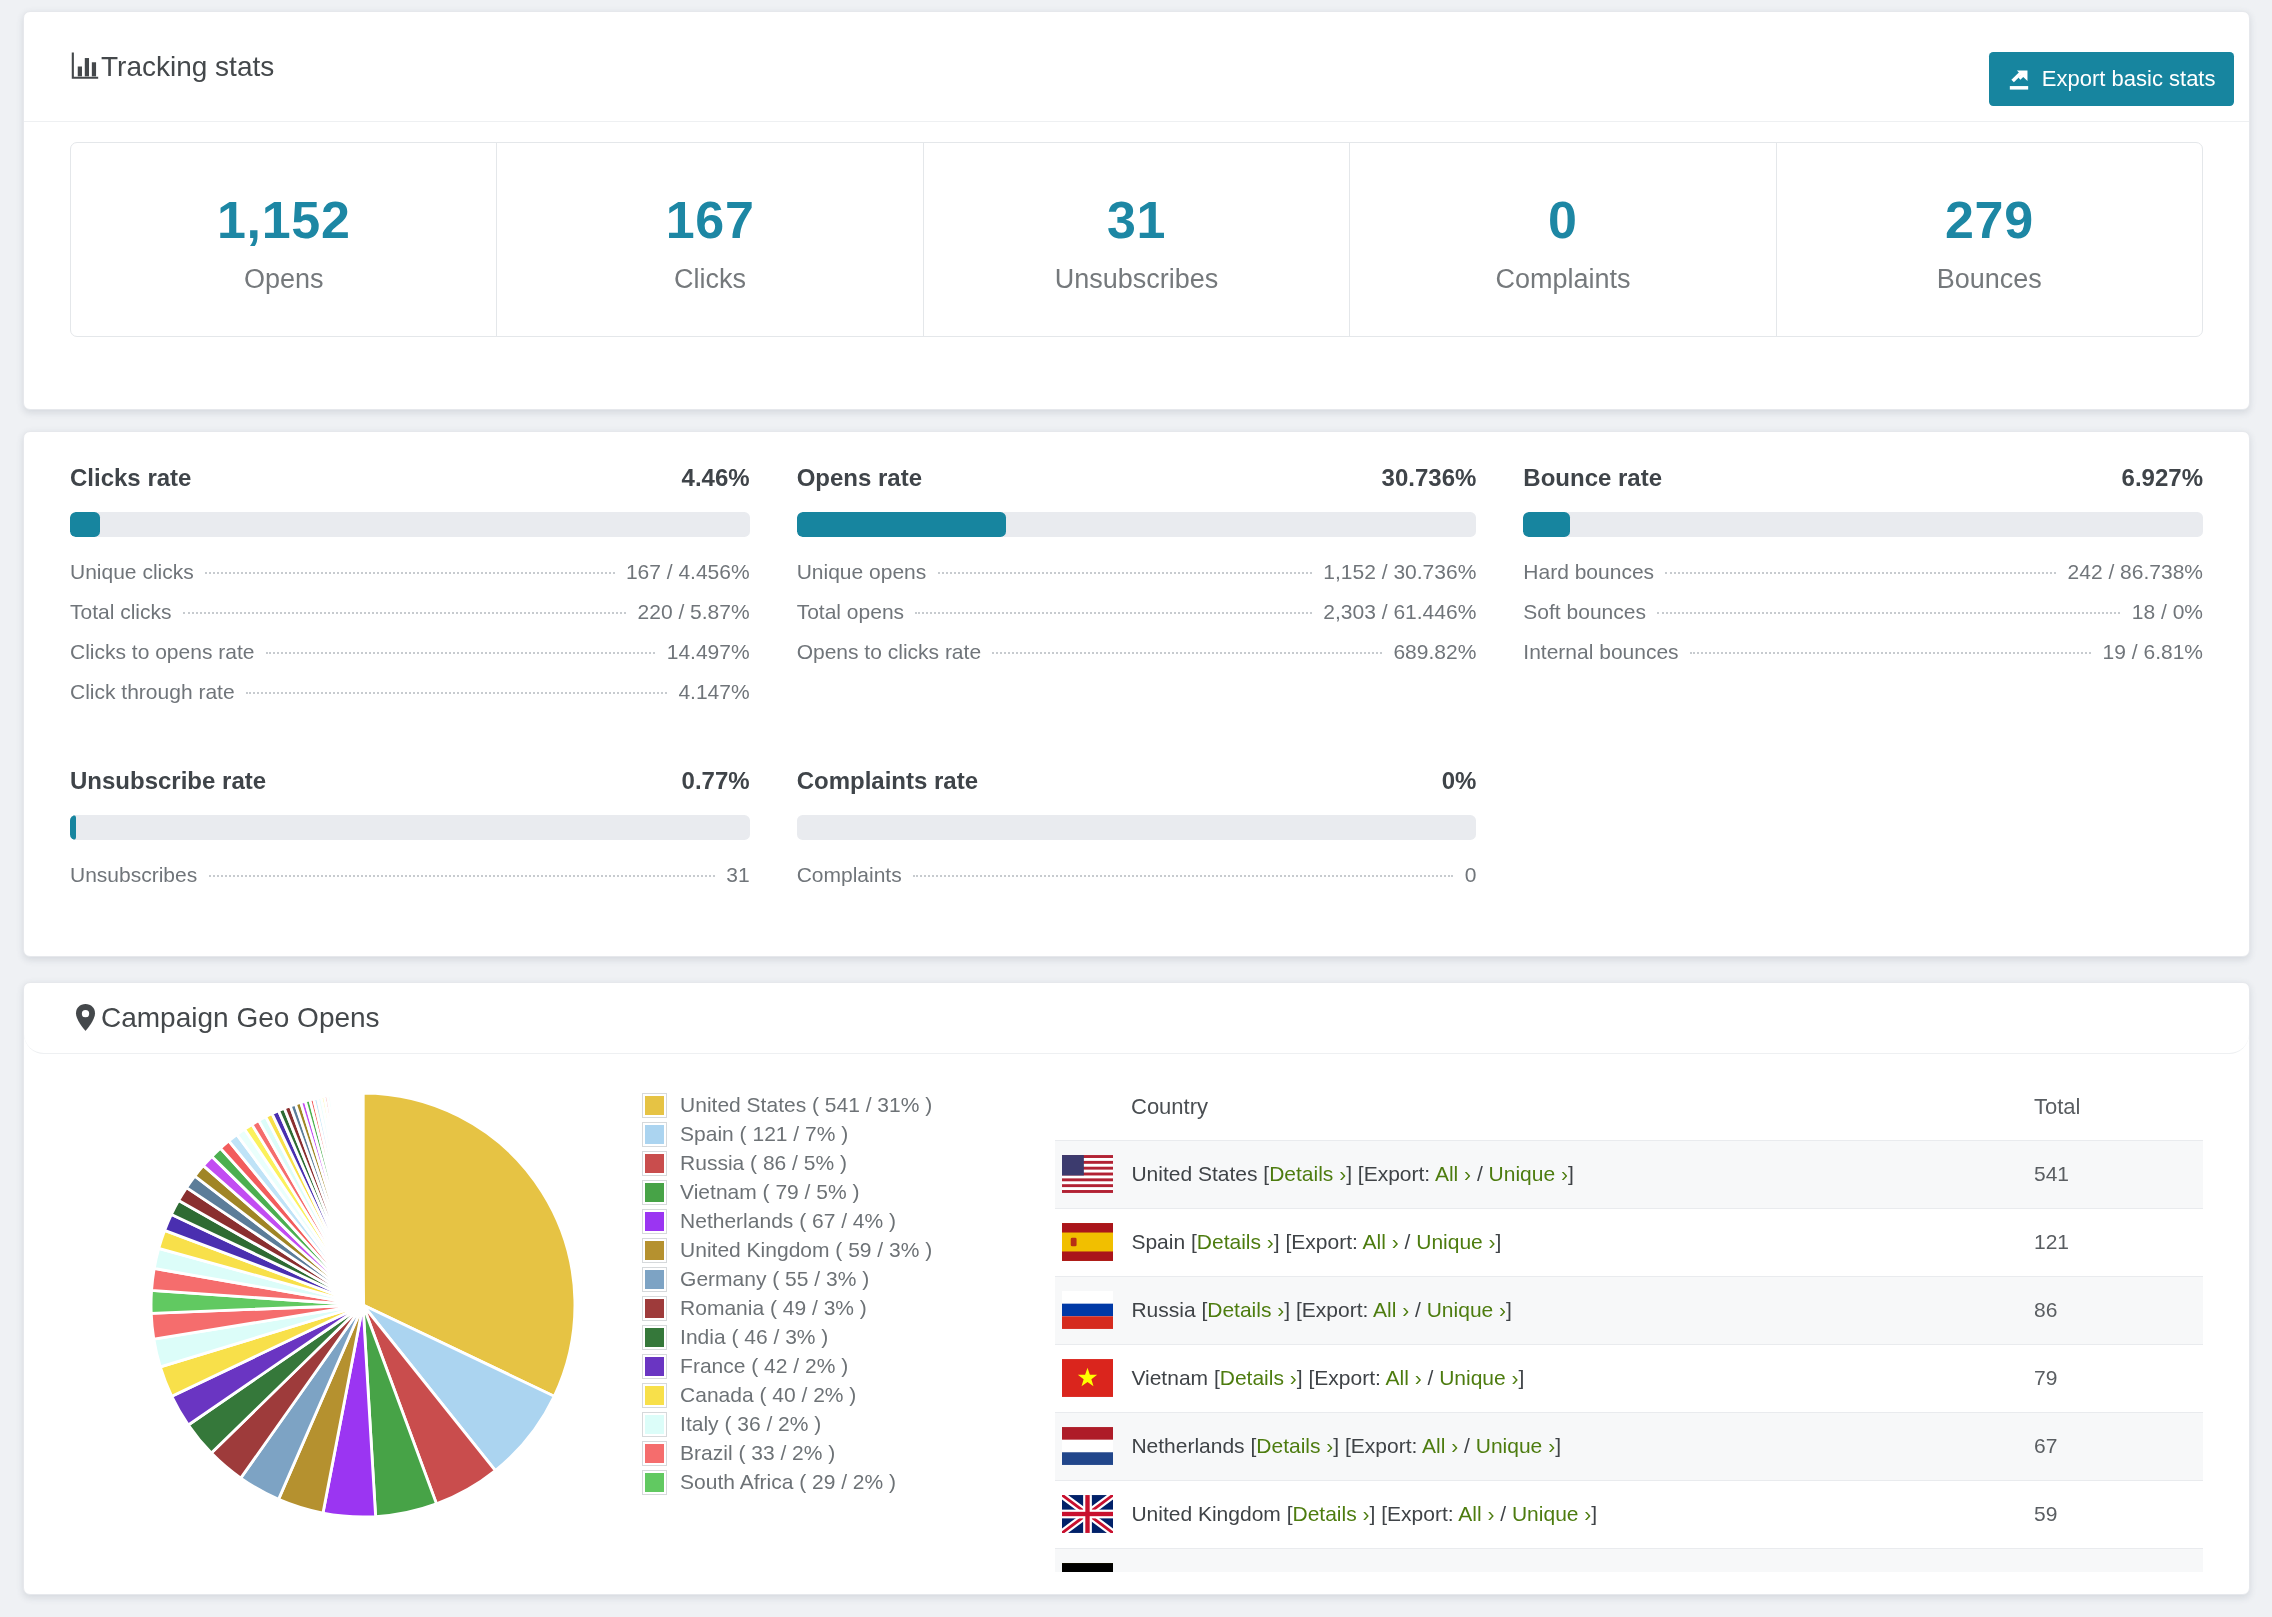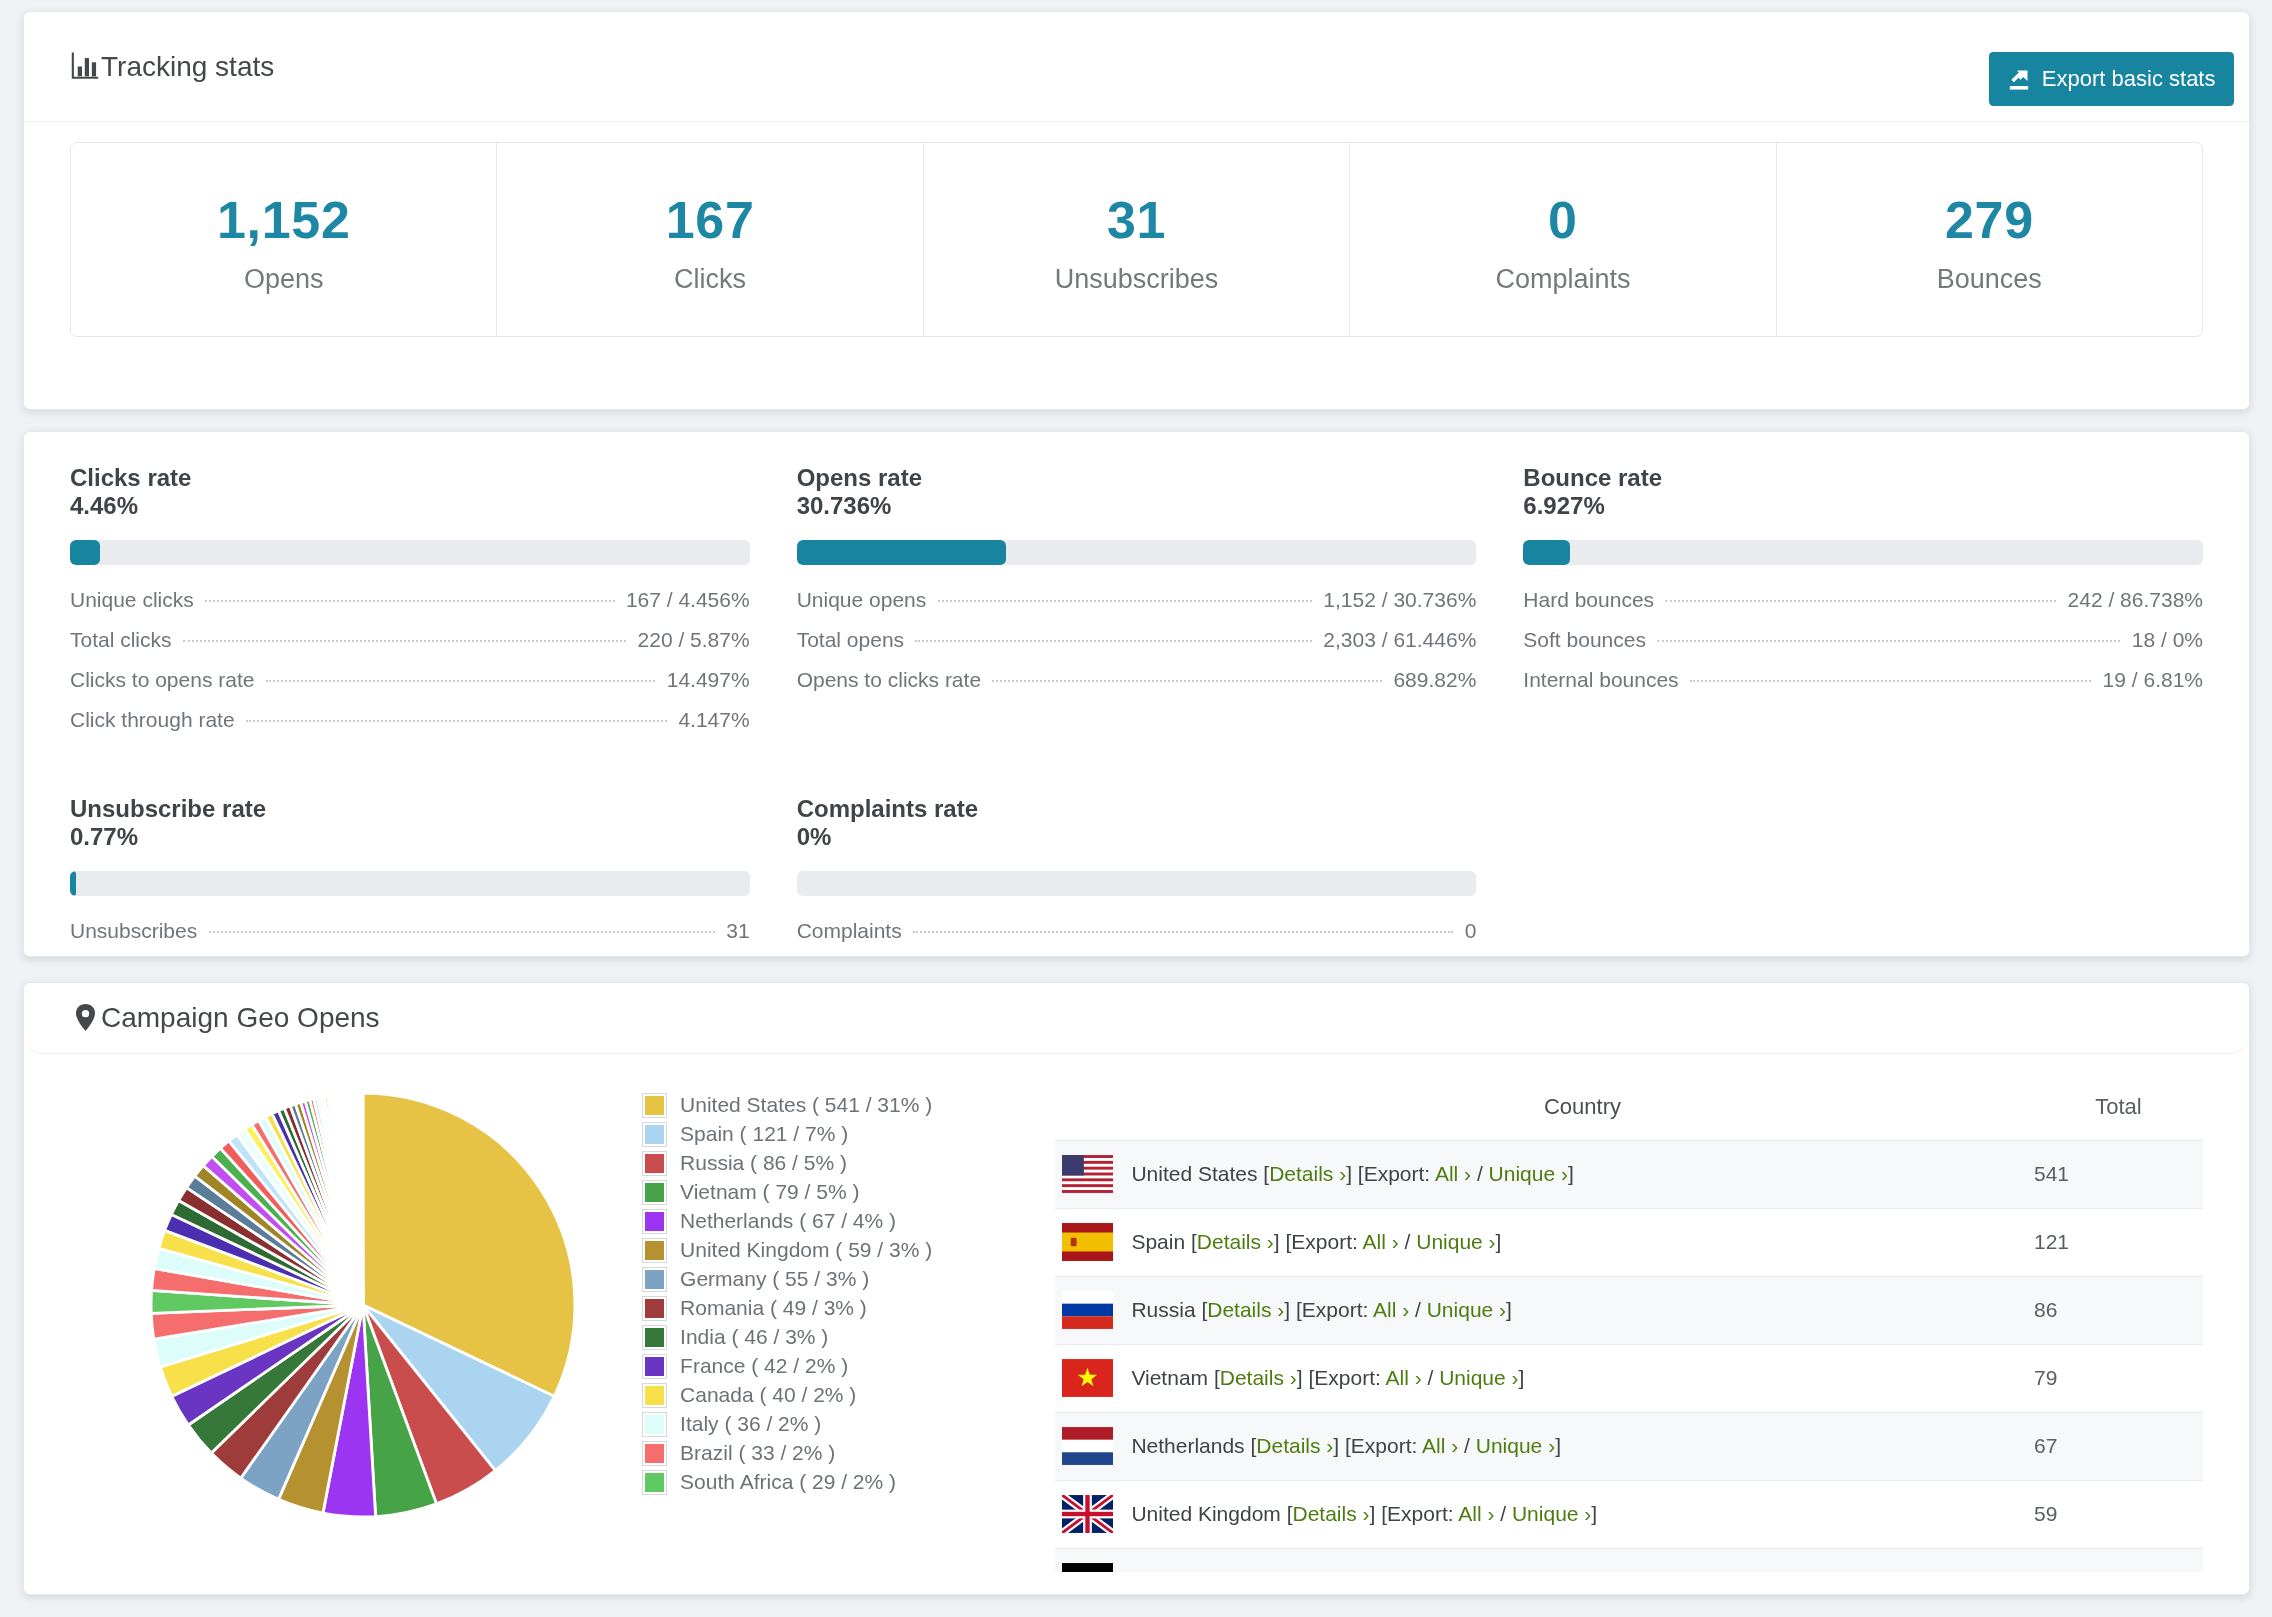--- a/index.html
+++ b/index.html
@@ -29,40 +29,40 @@
   
   #summary { margin:20px 46px 0 46px; border:0.7px solid #e4e7ea; border-radius:7px;
              display:flex; height:195px; }
   .sum-cell { flex:1; text-align:center; padding-top:47px; border-right:0.7px solid #e4e7ea; }
   .sum-cell:last-child { border-right:none; }
   .sum-value { font-size:52px; font-weight:bold; color:#1d87a4; letter-spacing:0.7px; }
   .sum-label { font-size:27px; color:#75797c; margin-top:14px; }
 
   
   #rates-grid { display:grid; grid-template-columns:1fr 1fr 1fr; column-gap:47px; row-gap:47px; }
-  .rb-head { display:flex; justify-content:space-between; align-items:baseline;flex-direction:column; }
+  .rb-head { display:flex; justify-content:space-between; align-items:baseline; }
   .rb-title,.rb-value { font-size:24px; font-weight:bold; color:#3f4449; }
   .rb-track { margin-top:20px; height:25.4px; background:#e9ebef; border-radius:5.6px; overflow:hidden; }
   .rb-fill  { height:100%; background:#17859f; border-radius:5.6px; }
   .rb-rows { margin-top:22.6px; }
   .rb-row { display:flex; align-items:baseline; height:40px; font-size:21px; color:#70757a; }
   .rb-leader { flex:1; border-bottom:2.1px dotted #c7cbcf; margin:0 11.3px; transform:translateY(-5px); }
   .rb-row-val { white-space:nowrap; }
 
   
   #geo-body { display:flex; padding:0 46px; height:518px; overflow:hidden; }
   #pie-wrap { width:572px; flex:0 0 auto; padding-left:74px; padding-top:32px; }
   #legend { width:413px; flex:0 0 auto; padding-top:37px; }
   .lg-item { display:flex; align-items:center; height:29px; gap:12.7px; }
   .lg-swatch { width:25.4px; height:25.4px; border:1.4px solid #d6d9db; background:#fff; padding:2.1px; flex:0 0 auto; }
   .lg-swatch i { display:block; width:100%; height:100%; }
   .lg-label { font-size:21px; color:#6d7276; white-space:nowrap; }
 
   #geo-table { flex:1; margin-top:21px; }
-  .gt-header { display:flex; height:65px; align-items:center; font-size:22px; color:#4a4e52;text-align:center; }
+  .gt-header { display:flex; height:65px; align-items:center; font-size:22px; color:#4a4e52; }
   .gt-row { display:flex; height:68px; align-items:center; border-top:0.7px solid #e9ebee; font-size:21px; }
   .gt-row.stripe { background:#f7f8f9; }
   .gt-flag-cell { width:75px; padding-left:7px; flex:0 0 auto; display:flex; align-items:center; }
   .gt-flag-cell svg { width:51px; height:38px; display:block; }
   .gt-country { flex:1; color:#3f4347; padding-left:1.4px; white-space:nowrap; }
   .gt-header .gt-country { padding-left:76px; color:#4a4e52; }
   .gt-total { width:169px; flex:0 0 auto; color:#5a5e62; }
   .gt-link { color:#4d7c0f; text-decoration:none; cursor:pointer; }
 </style>
 </head>

